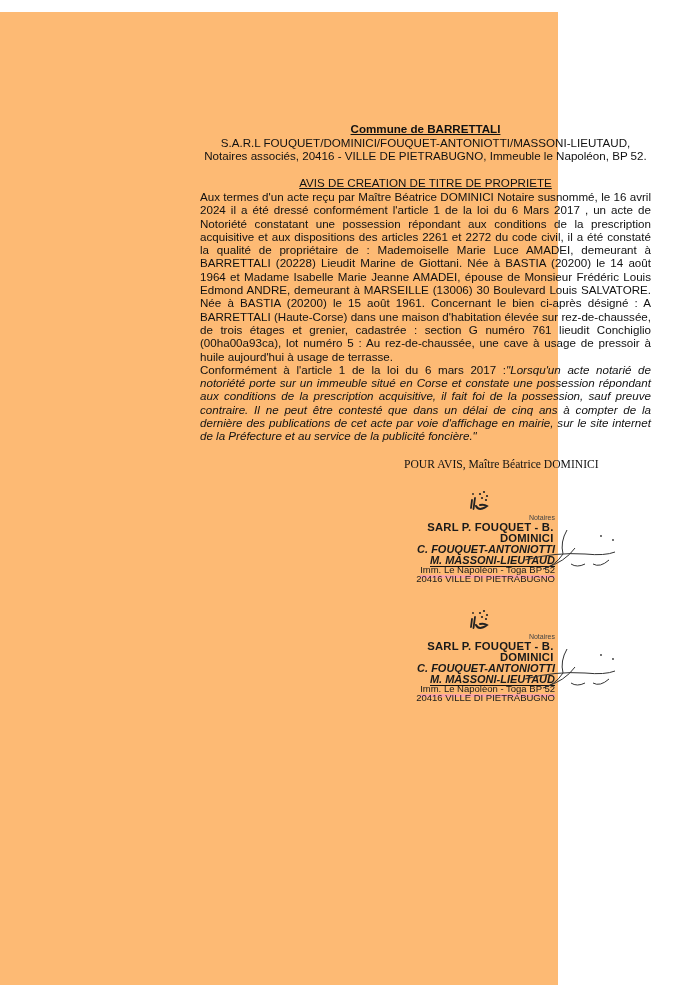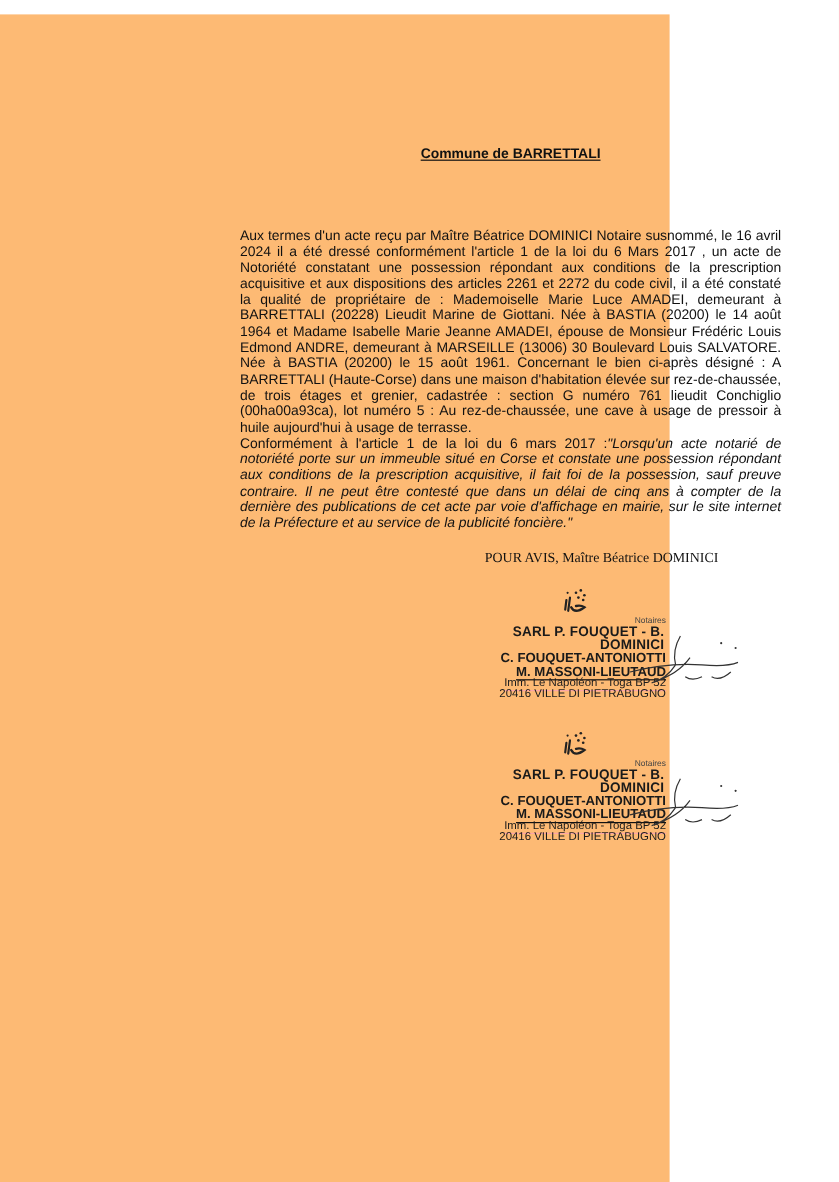--- a/index.html
+++ b/index.html
@@ -14,40 +14,45 @@
     .avis span { text-decoration: underline; }
     .body { top: 178px; text-align: justify; }
     .body p { margin: 0; }
     .body b { font-weight: normal; }
     .body i { font-style: italic; }
     .sign { position: absolute; left: 404px; top: 446px; font-family: Liberation Serif, serif; font-size: 11.6px; line-height: 13.3px; white-space: nowrap; }
     .stamp { position: absolute; left: 405px; width: 150px; font-family: "Liberation Sans", sans-serif; text-align: right; color: #1a1a1a; }
     .stamp .logo { display: block; margin: 0 auto; width: 26px; height: 26px; }
     .stamp .notaires { font-size: 7px; line-height: 8px; color: #444; }
     .stamp .l1 { font-size: 11.5px; font-weight: bold; line-height: 11px; letter-spacing: 0.2px; transform: scaleX(0.98); }
-    .stamp .l2, .stamp .l3 { font-size: 11px; font-weight: bold; line-height: 10.5px; }
+    .stamp .l2, .stamp .l3 { font-size: 11px; font-weight: bold; line-height: 10.5px; font-style: italic; }
     .stamp .l3 span { border-bottom: 1.2px solid #111; }
     .stamp .l4, .stamp .l5 { font-size: 9.5px; line-height: 9px; }
-    .stamp .l4 span { border-bottom: 1px solid #fca5a5; }
+    .stamp .l4 span { border-bottom: 3px solid #fca5a5; }
     .stamp1 { top: 476px; }
     .stamp2 { top: 595px; }
     .scribble { position: absolute; }
   </style>
 </head>
 <body>
 
 <div class="page">
 
   <div class="title">
     <span>Commune de BARRETTALI</span>
   </div>
 
   <div class="block center header-lines">
+    <div>S.A.R.L FOUQUET/DOMINICI/FOUQUET-ANTONIOTTI/MASSONI-LIEUTAUD,</div>
+    <div>Notaires associés, 20416 - VILLE DE PIETRABUGNO, Immeuble le Napoléon, BP 52.</div>
   </div>
 
+  <div class="avis">
+    <span>AVIS DE CREATION DE TITRE DE PROPRIETE</span>
+  </div>
 
   <div class="block body">
     <p><span>Aux termes d'un acte reçu par Maître Béatrice DOMINICI Notaire susnommé, le 16 avril 2024 il a été dressé conformément l'article 1 de la loi du 6 Mars 2017 , un acte de Notoriété constatant une possession répondant aux conditions de la prescription acquisitive et aux dispositions des articles 2261 et 2272 du code civil, il a été constaté la qualité de propriétaire de : Mademoiselle Marie Luce </span><b>AMADEI</b><span>, demeurant à BARRETTALI (20228) Lieudit Marine de Giottani. Née à BASTIA (20200) le 14 août 1964 et Madame Isabelle Marie Jeanne </span><b>AMADEI</b><span>, épouse de Monsieur Frédéric Louis Edmond </span><b>ANDRE</b><span>, demeurant à MARSEILLE (13006) 30 Boulevard Louis SALVATORE. Née à BASTIA (20200) le 15 août 1961. Concernant le bien ci-après désigné : A BARRETTALI (Haute-Corse) dans une maison d'habitation élevée sur rez-de-chaussée, de trois étages et grenier, cadastrée : section G numéro 761 lieudit Conchiglio (00ha00a93ca), lot numéro 5 : Au rez-de-chaussée, une cave à usage de pressoir à huile aujourd'hui à usage de terrasse.</span></p>
     <p><span>Conformément à l'article 1 de la loi du 6 mars 2017 :</span><i>"Lorsqu'un acte notarié de notoriété porte sur un immeuble situé en Corse et constate une possession répondant aux conditions de la prescription acquisitive, il fait foi de la possession, sauf preuve contraire. Il ne peut être contesté que dans un délai de cinq ans à compter de la dernière des publications de cet acte par voie d'affichage en mairie, sur le site internet de la Préfecture et au service de la publicité foncière."</i></p>
   </div>
 
   <div class="sign">POUR AVIS, Maître Béatrice DOMINICI</div>
 
   <div class="stamp stamp1">
     <svg class="logo" viewBox="0 0 26 26">

